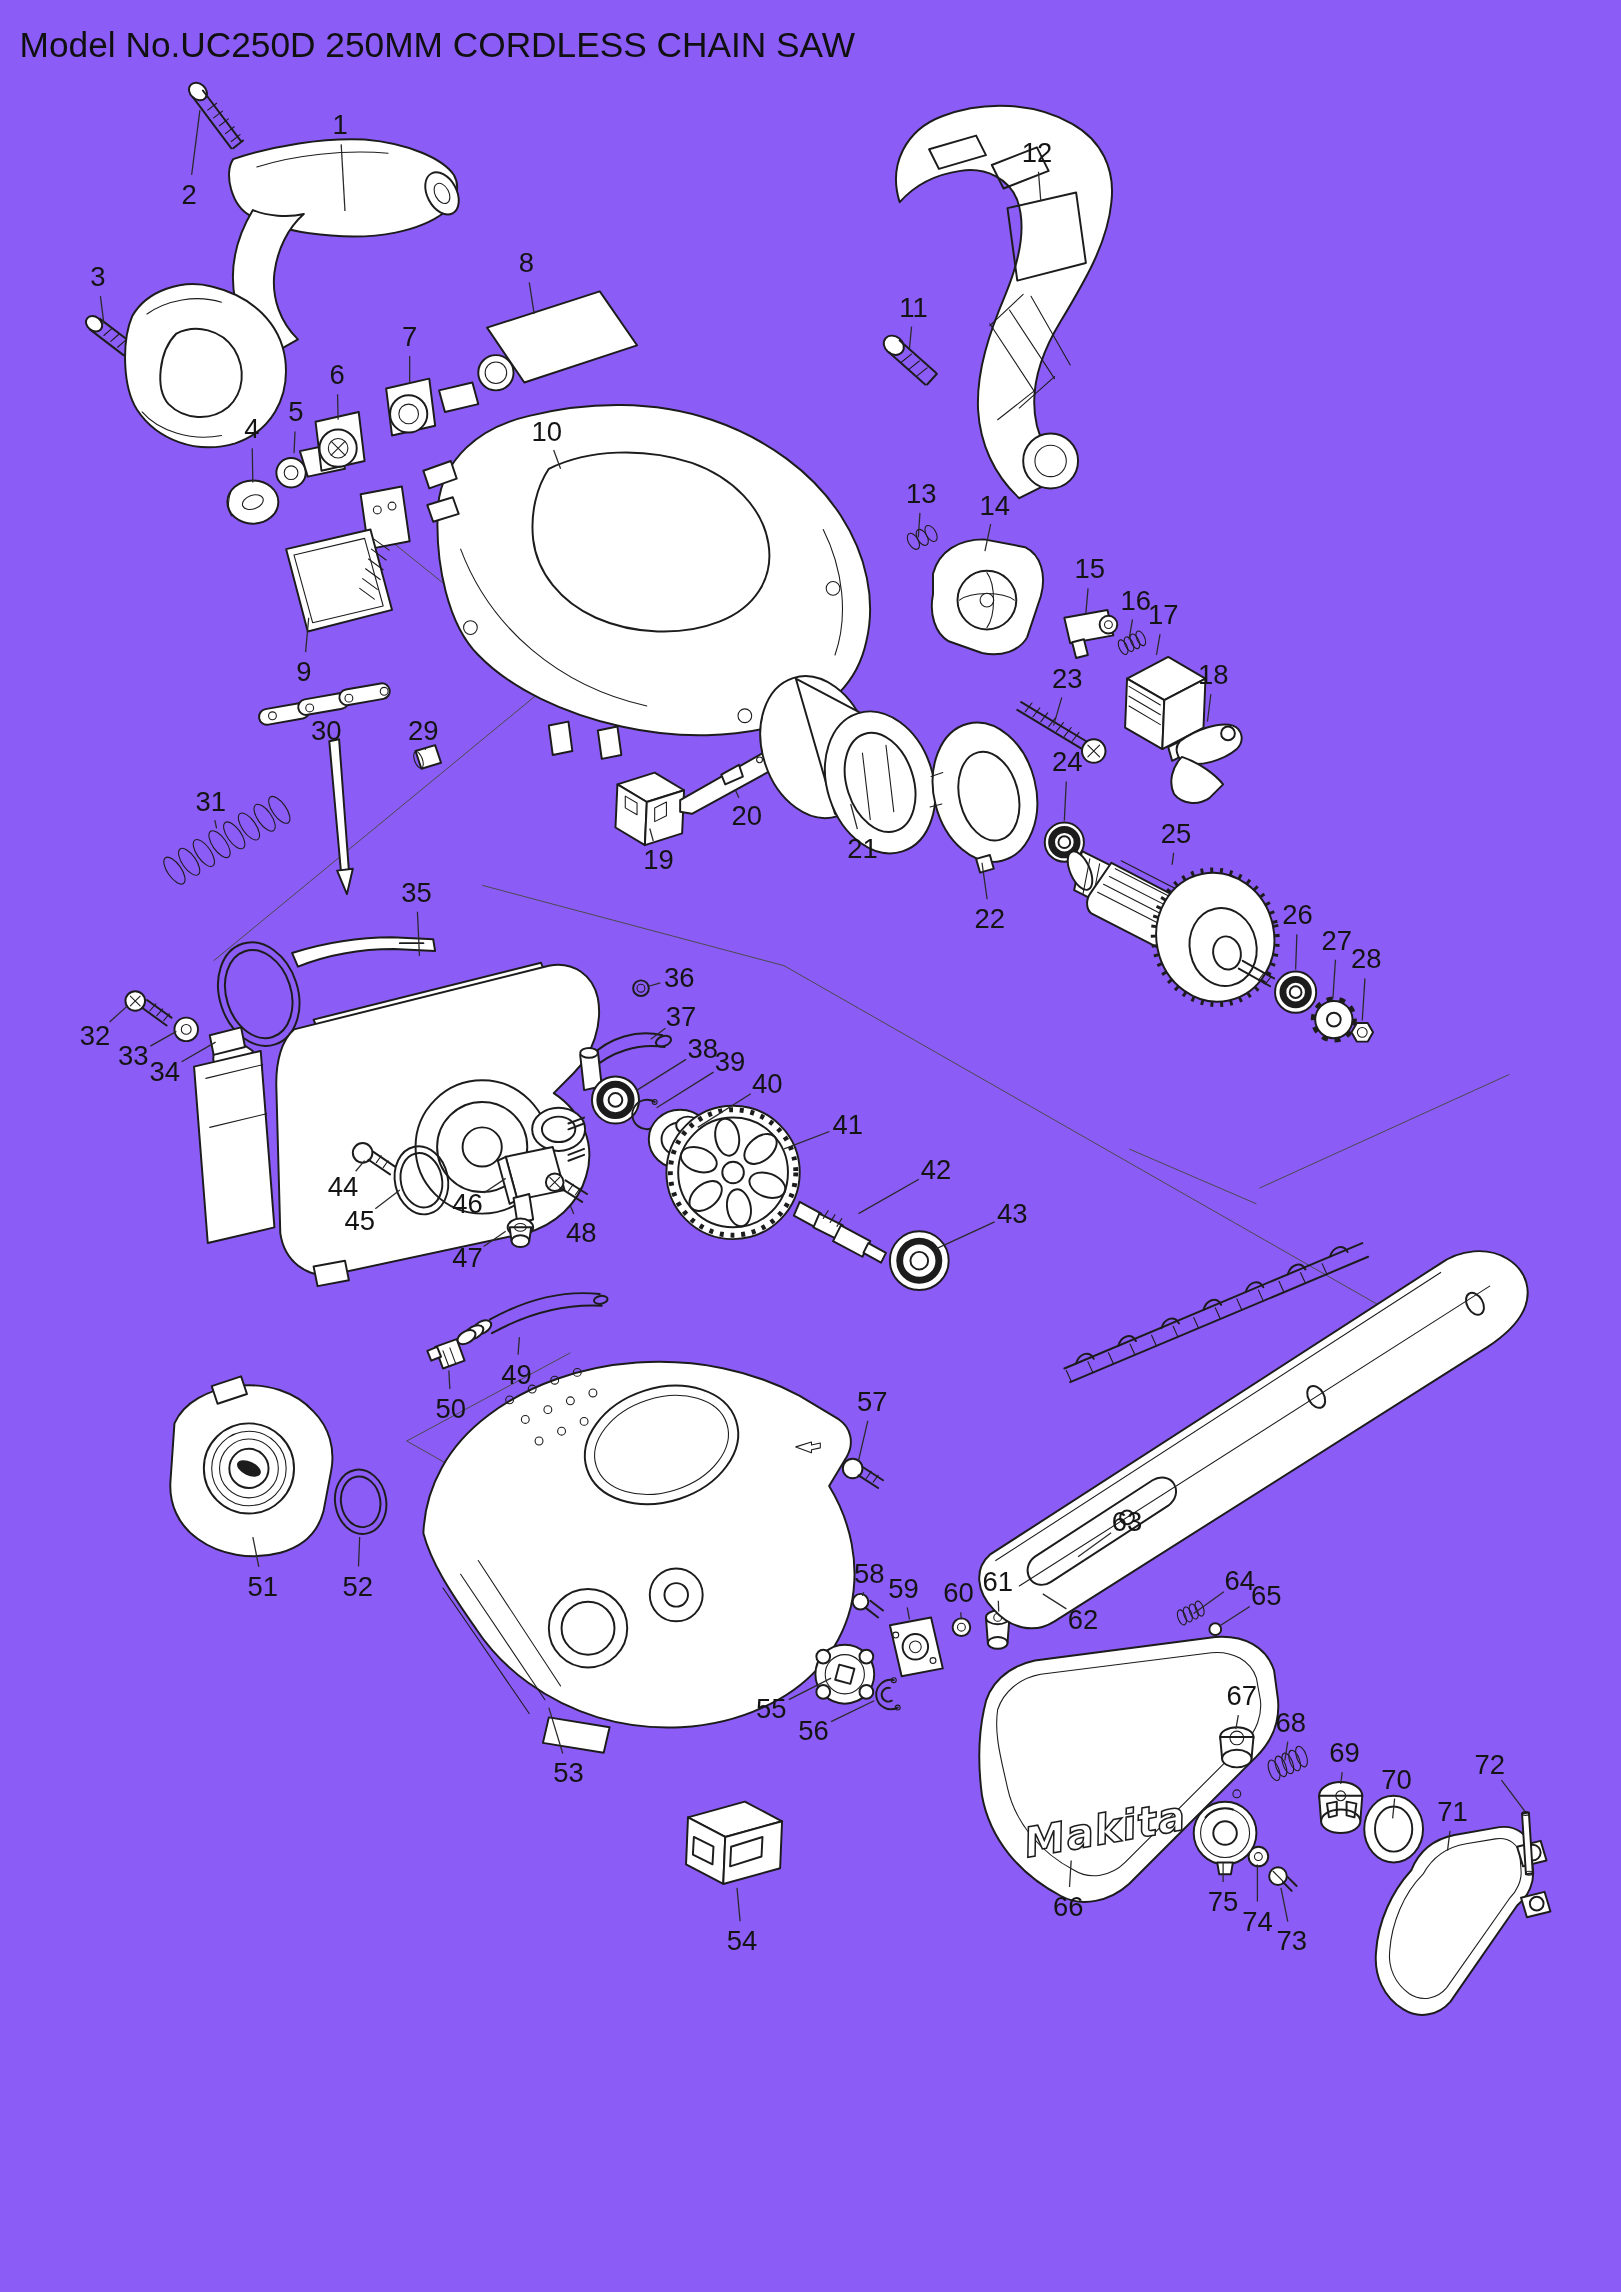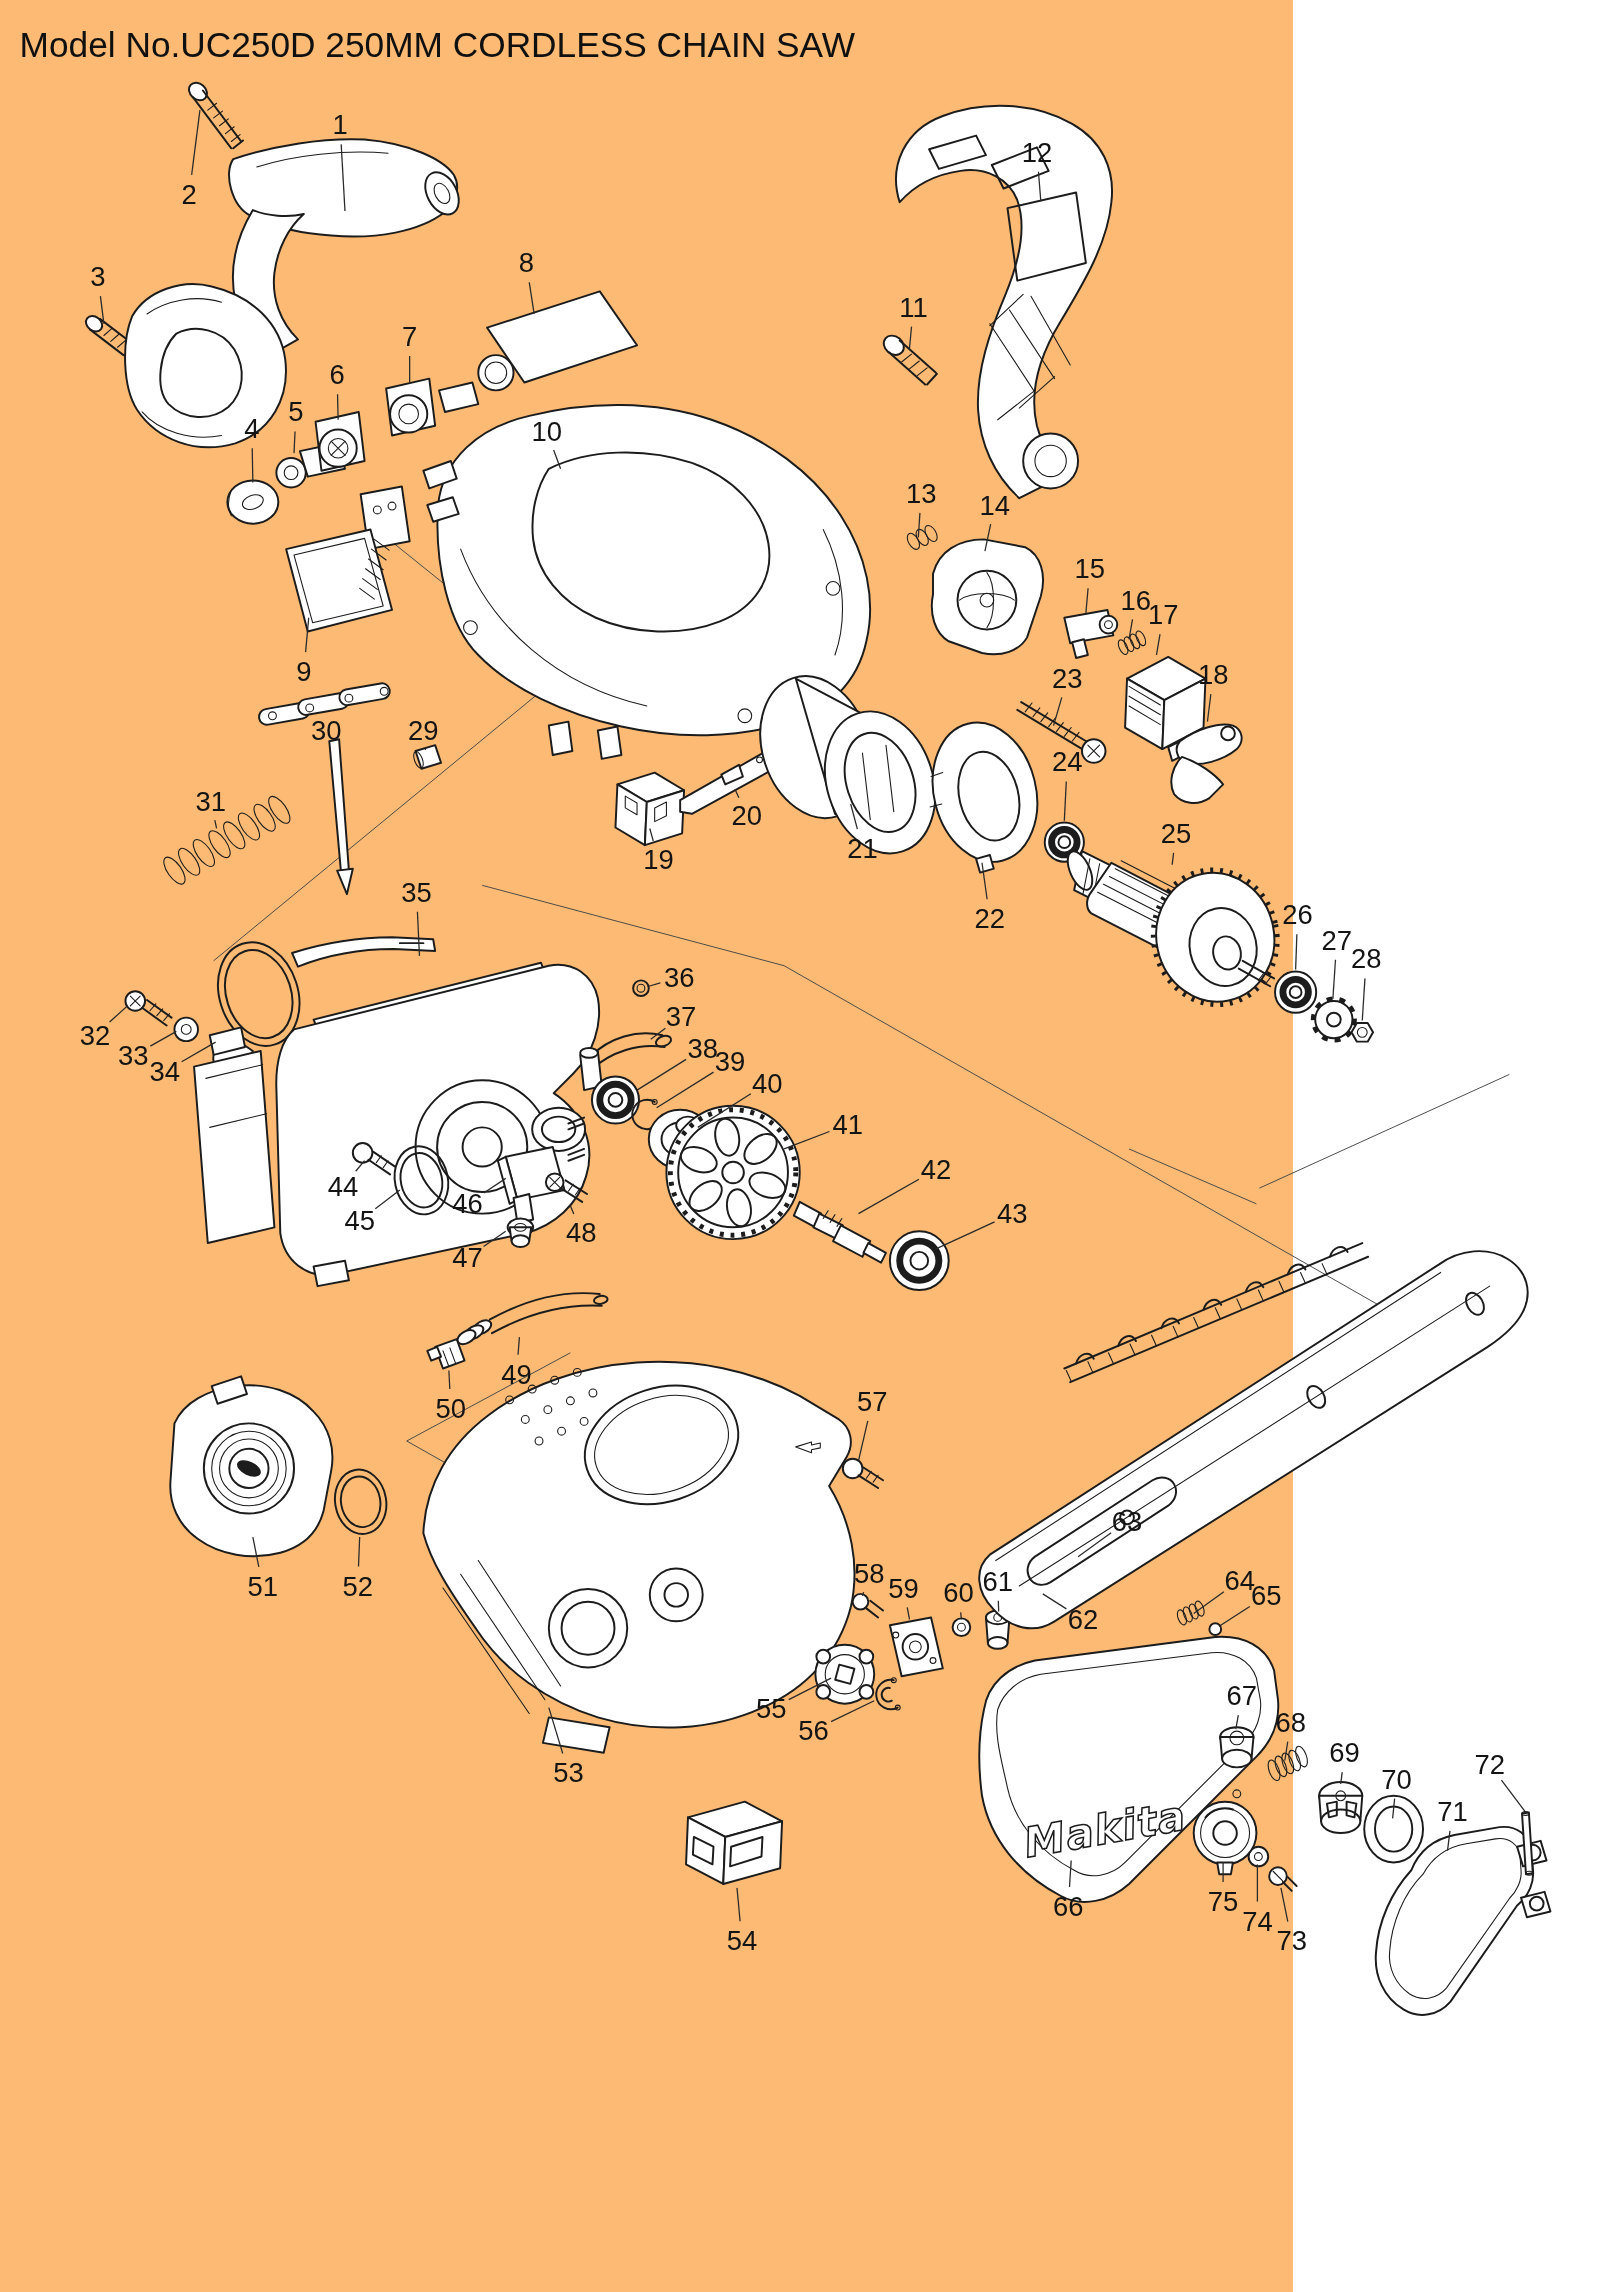--- a/index.html
+++ b/index.html
@@ -1,16 +1,16 @@
 <!DOCTYPE html>
 <html><head>
 <meta charset="utf-8">
 <style>
   html,body{margin:0;padding:0;background:#fff;}
-  #page{width:1293px;height:2293px;position:relative;background:#fdba74;}
+  #page{width:1621px;height:2293px;position:relative;background:#8b5cf6;}
   svg{display:block;}
   .s  {fill:none;stroke:#1c1c1c;stroke-width:2;stroke-linejoin:round;stroke-linecap:round;}
   .sf {fill:#fff;stroke:#1c1c1c;stroke-width:2;stroke-linejoin:round;stroke-linecap:round;}
   .thin{fill:none;stroke:#1c1c1c;stroke-width:1.1;stroke-linejoin:round;stroke-linecap:round;}
   .ring{fill:none;stroke:#1c1c1c;stroke-width:7;}
   .teeth{fill:none;stroke:#1c1c1c;stroke-width:5;}
   .dark{fill:#1c1c1c;stroke:none;}
   .lead{stroke:#2a2a2a;stroke-width:1.3;}
   .cons{stroke:#4a4a4a;stroke-width:1;fill:none;}
   text.lbl{font:28px "Liberation Sans",sans-serif;fill:#141414;text-anchor:middle;dominant-baseline:central;}

